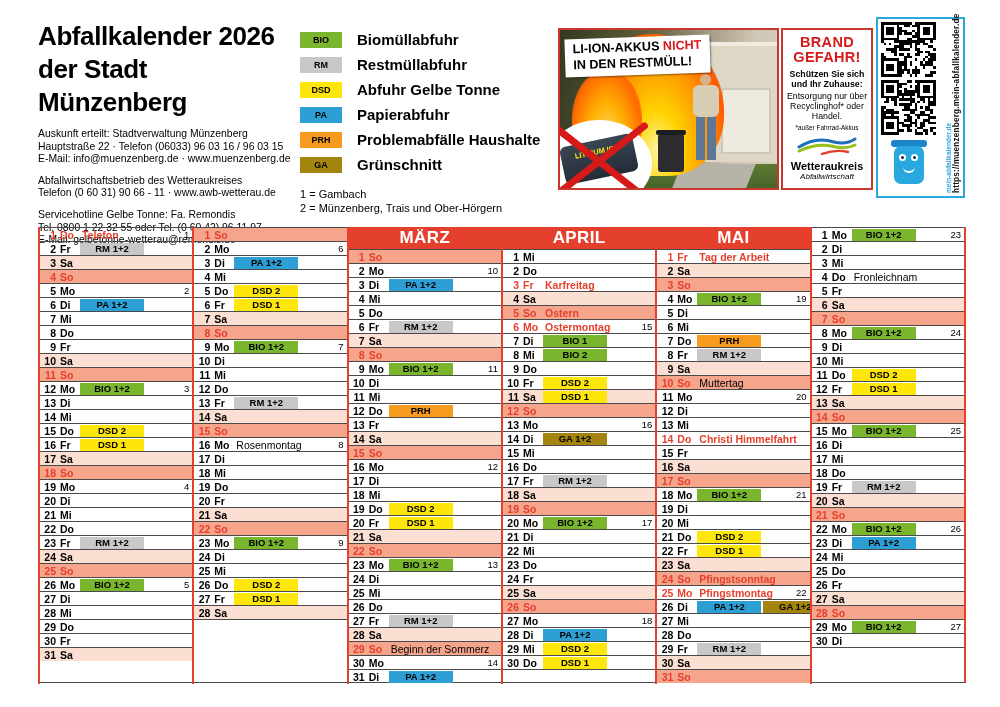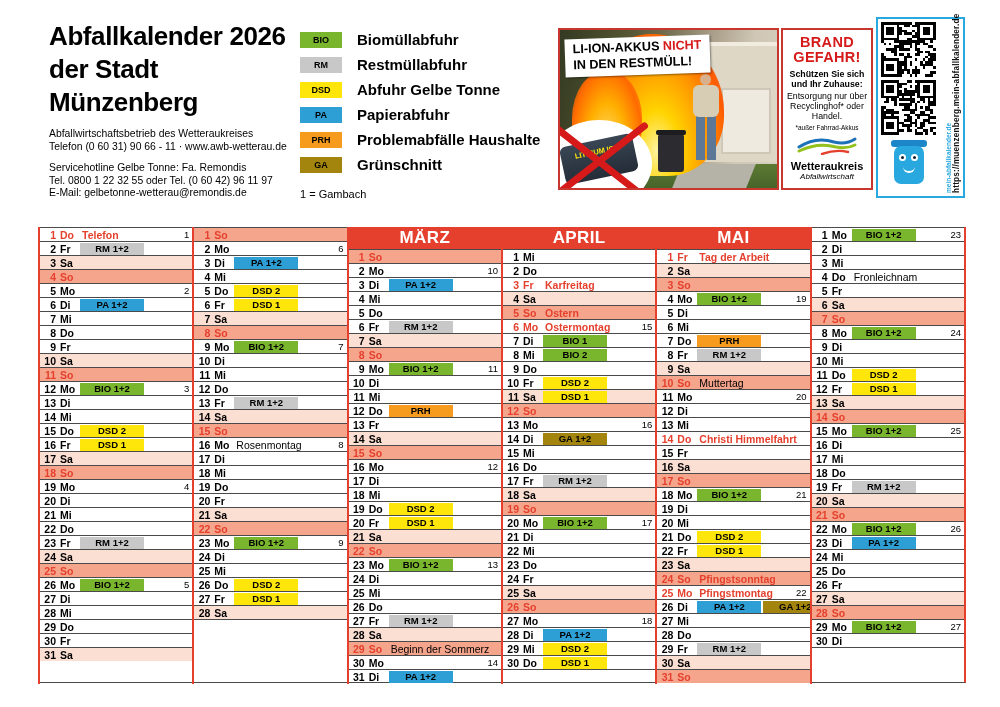--- a/index.html
+++ b/index.html
@@ -1,20 +1,20 @@
 <!DOCTYPE html>
 <html><head>
 <meta charset="utf-8">
 <style>
   :root{ --red:#e5402d; --sun:#f5a58c; --sat:#fcdfd3; --bord:#4a4a4a; --cyan:#29a8e0; }
   html,body{margin:0;padding:0;background:#fff;}
   .page{position:relative;width:1000px;height:707px;background:#fff;overflow:hidden;
         font-family:"Liberation Sans",sans-serif;color:#000;}
   
-  .title-block{position:absolute;left:38px;top:20px;width:258px;margin-left:11px;}
+  .title-block{position:absolute;left:38px;top:20px;width:258px;}
   .title{font-size:26px;font-weight:bold;line-height:33px;letter-spacing:-0.4px;}
   .contact-block{margin-top:9px;font-size:10.4px;line-height:12.6px;}
   
   .legend{position:absolute;left:300px;top:27px;width:252px;}
   .legend-item{display:flex;align-items:center;height:25px;}
   .lswatch{width:42px;height:16px;font-size:9px;font-weight:bold;text-align:center;line-height:16px;flex:none;}
   .llabel{margin-left:15px;font-size:15px;font-weight:bold;white-space:nowrap;}
   .legend-notes{margin-top:11px;font-size:11px;line-height:13.5px;}
   
   .ad{position:absolute;left:558px;top:28px;width:221px;height:162px;border:2px solid #c8372d;
@@ -94,20 +94,25 @@
 </head>
 <body>
 
 <div class="page">
 
   <div class="title-block">
     <div class="title">Abfallkalender 2026</div>
     <div class="title">der Stadt Münzenberg</div>
     <div id="contacts">
         <div class="contact-block">
+          <div class="contact-line">Auskunft erteilt: Stadtverwaltung Münzenberg</div>
+          <div class="contact-line">Hauptstraße 22 · Telefon (06033) 96 03 16 / 96 03 15</div>
+          <div class="contact-line">E-Mail: info@muenzenberg.de · www.muenzenberg.de</div>
+        </div>
+        <div class="contact-block">
           <div class="contact-line">Abfallwirtschaftsbetrieb des Wetteraukreises</div>
           <div class="contact-line">Telefon (0 60 31) 90 66 - 11 · www.awb-wetterau.de</div>
         </div>
         <div class="contact-block">
           <div class="contact-line">Servicehotline Gelbe Tonne: Fa. Remondis</div>
           <div class="contact-line">Tel. 0800 1 22 32 55 oder Tel. (0 60 42) 96 11 97</div>
           <div class="contact-line">E-Mail: gelbetonne-wetterau@remondis.de</div>
         </div>
       </div>
   </div>
@@ -134,20 +139,21 @@
           <span class="lswatch" style="background: rgb(246, 155, 30);">PRH</span>
           <span class="llabel">Problemabfälle Haushalte</span>
         </div>
         <div class="legend-item">
           <span class="lswatch" style="background: rgb(163, 133, 14);">GA</span>
           <span class="llabel">Grünschnitt</span>
         </div>
       </div>
     <div class="legend-notes" id="legend-notes">
         <div class="legend-note">1 = Gambach</div>
+        <div class="legend-note">2 = Münzenberg, Trais und Ober-Hörgern</div>
       </div>
   </div>
 
   <div class="ad">
     <div class="roofline"></div>
     <div class="house"></div>
     <div class="garage"></div>
     <div class="grass"></div>
     <div class="path"></div>
     <div class="flame1"></div>

